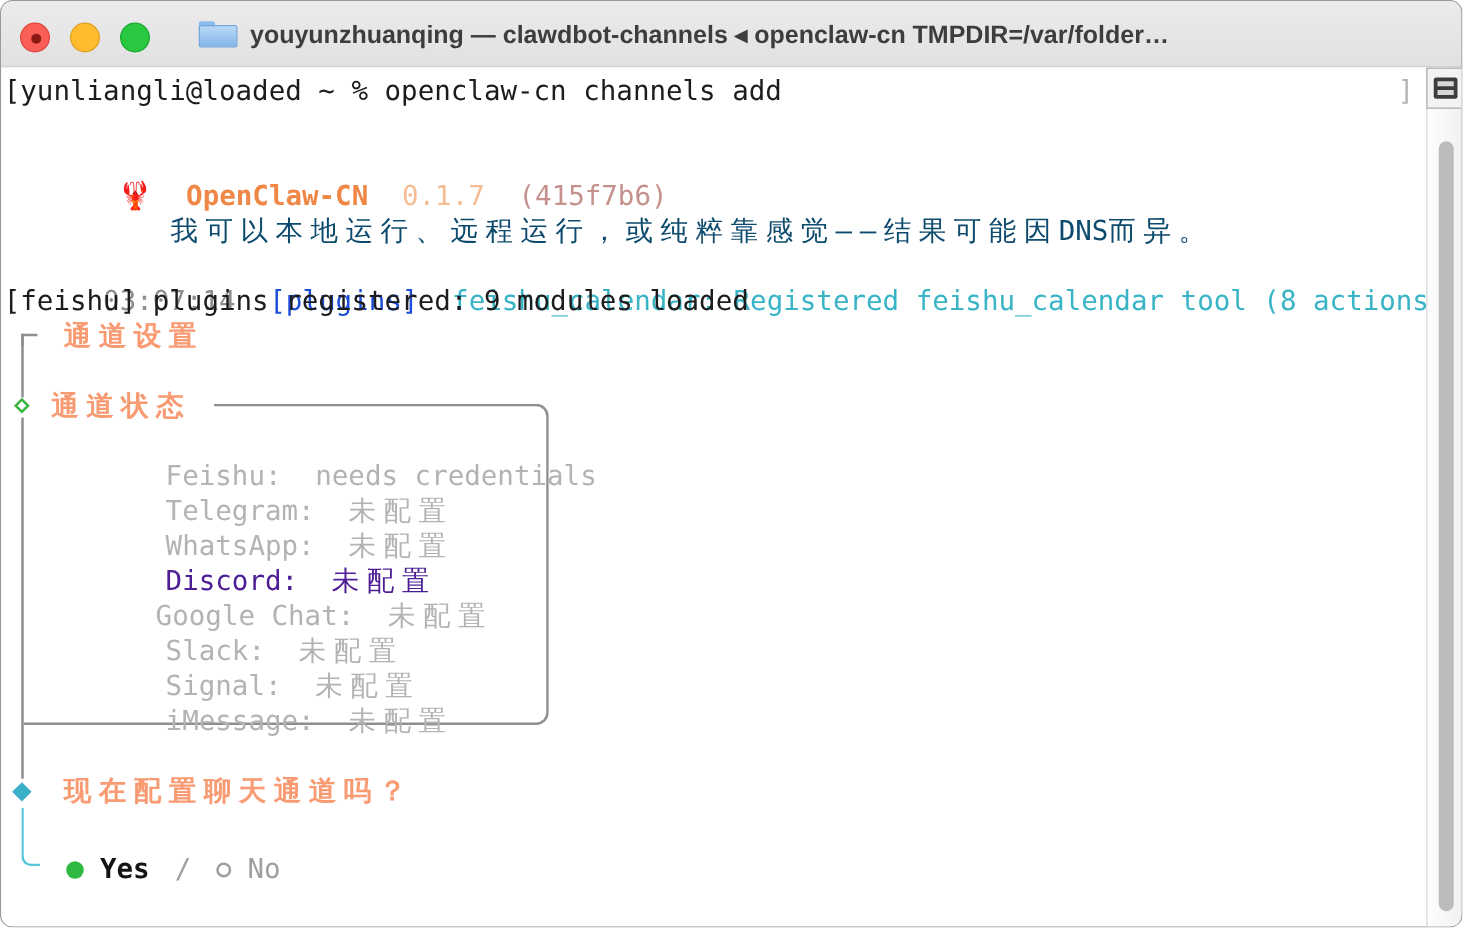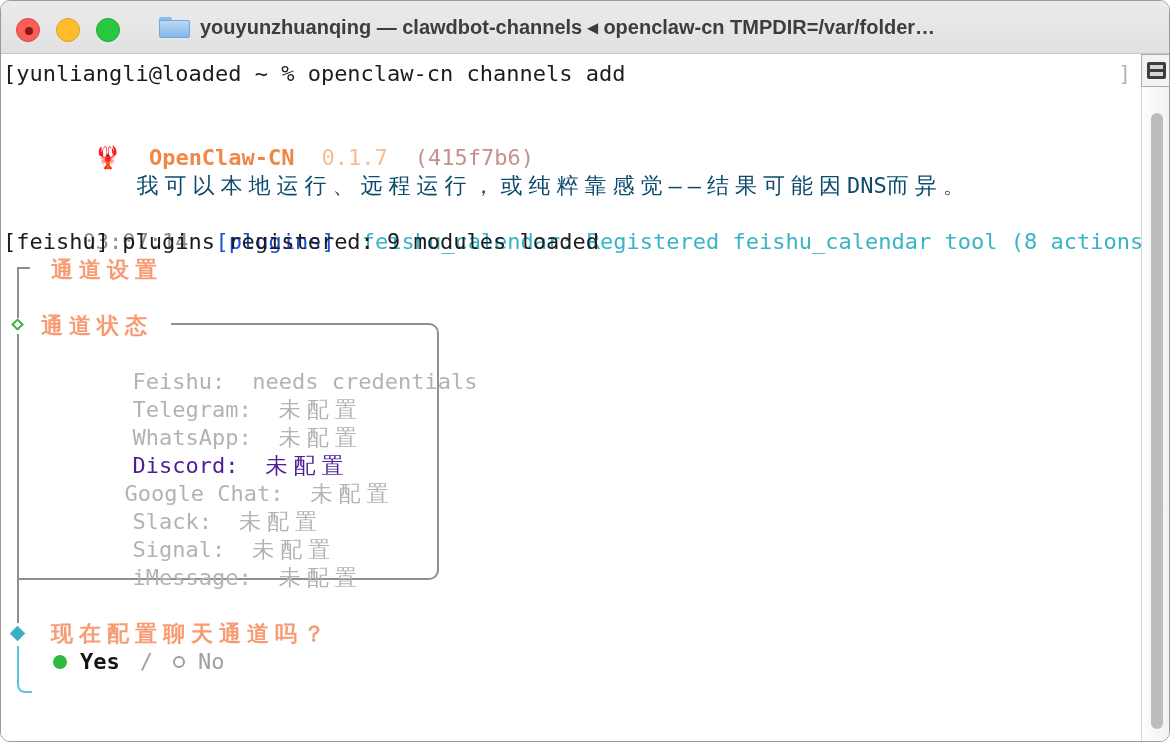--- a/index.html
+++ b/index.html
@@ -41,21 +41,21 @@
                    border:2px solid #3cb440; background:#ffffff; transform:rotate(45deg); }
   .diamond-teal  { position:absolute; left:11px; top:574px; width:11px; height:11px;
                    background:#3aafc8; transform:rotate(45deg); }
   .status-box { position:absolute; left:170px; top:269px; width:268px; height:257px;
                 border-top:2px solid #8f8f8f; border-right:2px solid #8f8f8f; border-bottom:2px solid #8f8f8f;
                 border-top-right-radius:10px; border-bottom-right-radius:10px; }
   .cyan-corner { position:absolute; left:16px; top:592px; width:15px; height:47px;
                  border-left:2.5px solid #57c8dc; border-bottom:2.5px solid #57c8dc;
                  border-bottom-left-radius:8px; }
   
-  .optrow { display:flex; align-items:center; gap:0; }
+  .optrow { display:flex; align-items:center; gap:0;margin-top:34px; }
   .dot-filled { width:14px; height:14px; border-radius:50%; background:#2eb940; display:inline-block; }
   .dot-hollow { width:12px; height:12px; border-radius:50%; border:2px solid #9f9f9f; display:inline-block; }
   
   .scrollcol { position:absolute; right:0; top:0; bottom:0; width:30px;
                background:linear-gradient(to right,#fdfdfd,#f1f1f1); border-left:1px solid #d8d8d8; }
   .split-btn { position:absolute; top:0; right:0; width:30px; height:33px;
                background:#f3f3f3; border:1px solid #aaaaaa; display:flex; align-items:center; justify-content:center; }
   .split-icon { width:19px; height:17px; background:#3d3d3d; border-radius:2px; position:relative; }
   .split-icon::before, .split-icon::after { content:""; position:absolute; left:3px; width:13px; height:4px; background:#d6d6d6; }
   .split-icon::before { top:3px; }

